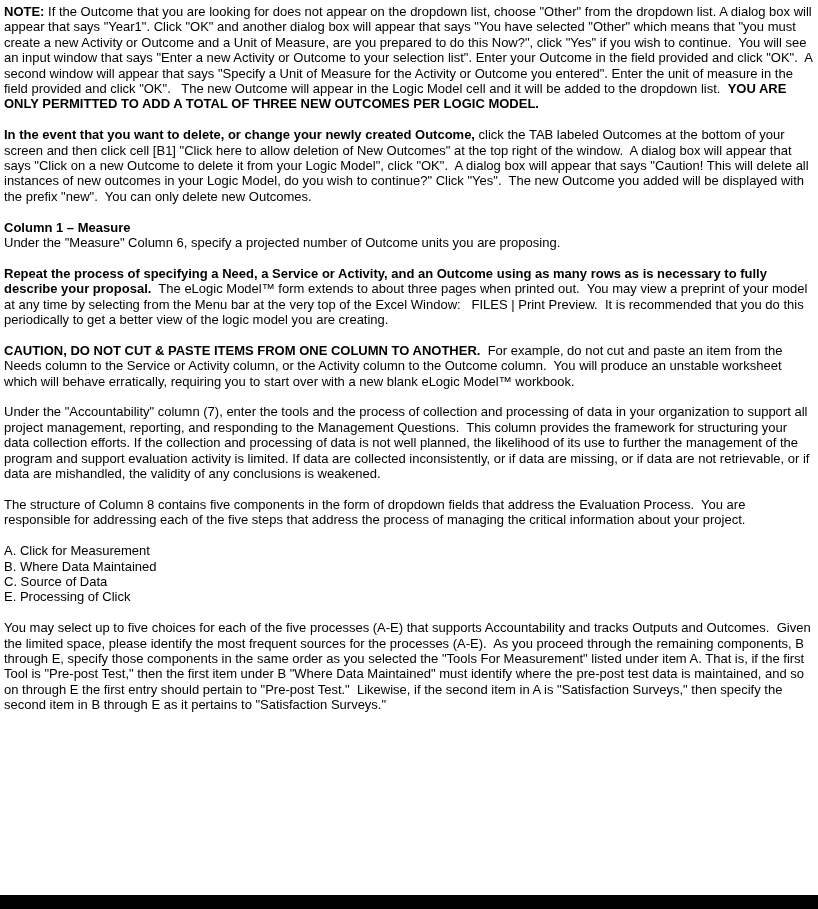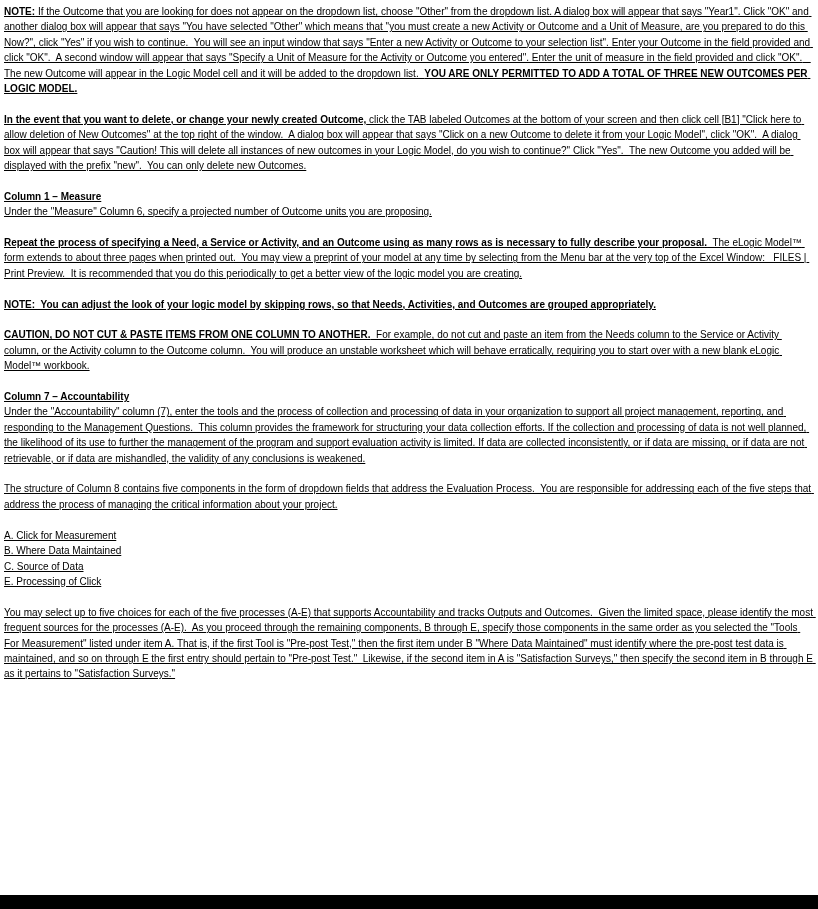--- a/index.html
+++ b/index.html
@@ -11,23 +11,22 @@
     font-family: "Liberation Sans", sans-serif;
     position: relative;
     overflow: hidden;
     color: #000000;
   }
   .doc {
     position: absolute;
     top: 4px;
     left: 4px;
     right: 5px;
-    font-size: 10px;
+    font-size: 13px;
     line-height: 15.4px;
-    text-decoration: underline;
   }
   .block { white-space: pre-wrap; }
   .block.gap { margin-bottom: 15.4px; }
   .seg-bold { font-weight: bold; }
   .bottom-bar {
     position: absolute;
     left: 0;
     right: 0;
     bottom: 0;
     height: 14px;
@@ -36,23 +35,21 @@
 </style>
 </head>
 <body style="background: rgb(255, 255, 255);">
 
 <div class="doc">
     <div class="block gap"><span class="seg-bold">NOTE:</span><span class="seg-normal"> If the Outcome that you are looking for does not appear on the dropdown list, choose "Other" from the dropdown list. A dialog box will appear that says "Year1". Click "OK" and another dialog box will appear that says "You have selected "Other" which means that "you must create a new Activity or Outcome and a Unit of Measure, are you prepared to do this Now?", click "Yes" if you wish to continue.  You will see an input window that says "Enter a new Activity or Outcome to your selection list". Enter your Outcome in the field provided and click "OK".  A second window will appear that says "Specify a Unit of Measure for the Activity or Outcome you entered". Enter the unit of measure in the field provided and click "OK".   The new Outcome will appear in the Logic Model cell and it will be added to the dropdown list.  </span><span class="seg-bold">YOU ARE ONLY PERMITTED TO ADD A TOTAL OF THREE NEW OUTCOMES PER LOGIC MODEL.</span></div>
     <div class="block gap"><span class="seg-bold">In the event that you want to delete, or change your newly created Outcome,</span><span class="seg-normal"> click the TAB labeled Outcomes at the bottom of your screen and then click cell [B1] "Click here to allow deletion of New Outcomes" at the top right of the window.  A dialog box will appear that says "Click on a new Outcome to delete it from your Logic Model", click "OK".  A dialog box will appear that says "Caution! This will delete all instances of new outcomes in your Logic Model, do you wish to continue?" Click "Yes".  The new Outcome you added will be displayed with the prefix "new".  You can only delete new Outcomes.</span></div>
     <div class="block"><span class="seg-bold">Column 1 – Measure</span></div>
     <div class="block gap"><span class="seg-normal">Under the "Measure" Column 6, specify a projected number of Outcome units you are proposing.</span></div>
     <div class="block gap"><span class="seg-bold">Repeat the process of specifying a Need, a Service or Activity, and an Outcome using as many rows as is necessary to fully describe your proposal.</span><span class="seg-normal">  The eLogic Model™ form extends to about three pages when printed out.  You may view a preprint of your model at any time by selecting from the Menu bar at the very top of the Excel Window:   FILES | Print Preview.  It is recommended that you do this periodically to get a better view of the logic model you are creating.</span></div>
-    <div class="block gap"><span class="seg-bold">NOTE:  You can adjust the look of your logic model by skipping rows, so that Needs, Activities, and Outcomes are grouped appropriately.</span></div>
     <div class="block gap"><span class="seg-bold">CAUTION, DO NOT CUT &amp; PASTE ITEMS FROM ONE COLUMN TO ANOTHER.</span><span class="seg-normal">  For example, do not cut and paste an item from the Needs column to the Service or Activity column, or the Activity column to the Outcome column.  You will produce an unstable worksheet which will behave erratically, requiring you to start over with a new blank eLogic Model™ workbook.</span></div>
-    <div class="block"><span class="seg-bold">Column 7 – Accountability</span></div>
     <div class="block gap"><span class="seg-normal">Under the "Accountability" column (7), enter the tools and the process of collection and processing of data in your organization to support all project management, reporting, and responding to the Management Questions.  This column provides the framework for structuring your data collection efforts. If the collection and processing of data is not well planned, the likelihood of its use to further the management of the program and support evaluation activity is limited. If data are collected inconsistently, or if data are missing, or if data are not retrievable, or if data are mishandled, the validity of any conclusions is weakened.</span></div>
     <div class="block gap"><span class="seg-normal">The structure of Column 8 contains five components in the form of dropdown fields that address the Evaluation Process.  You are responsible for addressing each of the five steps that address the process of managing the critical information about your project.</span></div>
     <div class="block"><span class="seg-normal">A. Click for Measurement</span></div>
     <div class="block"><span class="seg-normal">B. Where Data Maintained</span></div>
     <div class="block"><span class="seg-normal">C. Source of Data</span></div>
     <div class="block gap"><span class="seg-normal">E. Processing of Click</span></div>
     <div class="block"><span class="seg-normal">You may select up to five choices for each of the five processes (A-E) that supports Accountability and tracks Outputs and Outcomes.  Given the limited space, please identify the most frequent sources for the processes (A-E).  As you proceed through the remaining components, B through E, specify those components in the same order as you selected the "Tools For Measurement" listed under item A. That is, if the first Tool is "Pre-post Test," then the first item under B "Where Data Maintained" must identify where the pre-post test data is maintained, and so on through E the first entry should pertain to "Pre-post Test."  Likewise, if the second item in A is "Satisfaction Surveys," then specify the second item in B through E as it pertains to "Satisfaction Surveys."</span></div>
   </div>
 
 <div class="bottom-bar" style="background: rgb(0, 0, 0);"></div>

